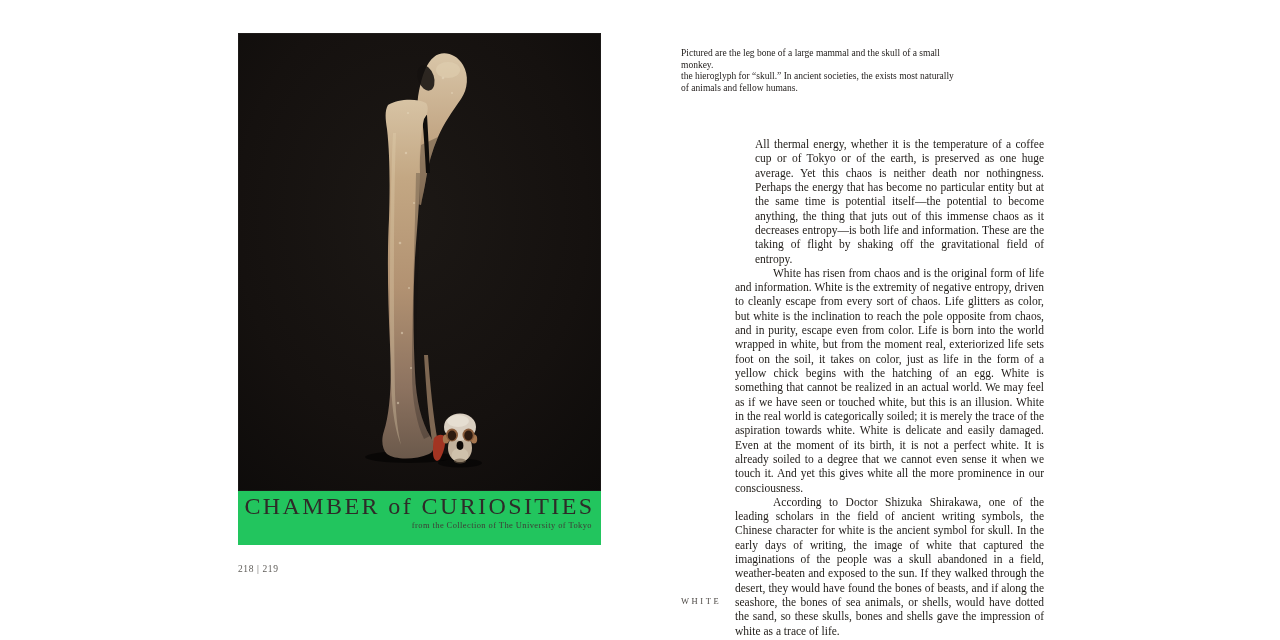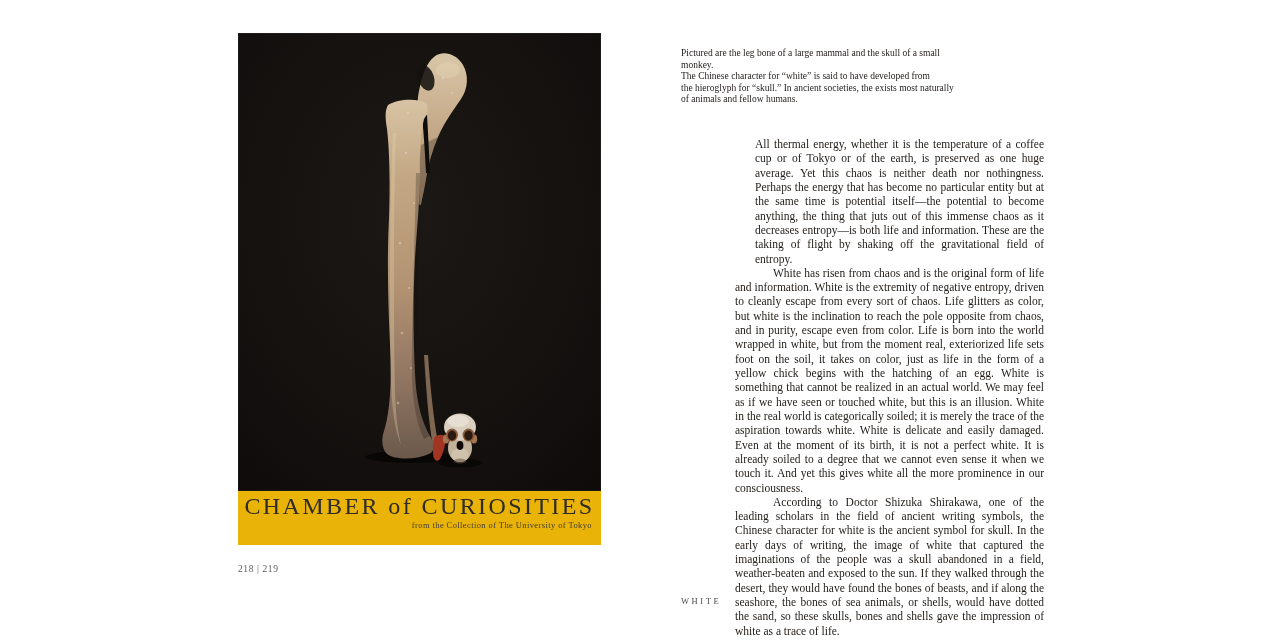--- a/index.html
+++ b/index.html
@@ -9,21 +9,21 @@
     font-family:"Liberation Serif", serif; overflow:hidden;
   }
   
   .photo {
     position:absolute; left:238px; top:33px; width:363px; height:458px;
     background:#15110f;
   }
   .photo svg { display:block; }
   .plate {
     position:absolute; left:238px; top:491px; width:363px; height:54px;
-    background:#eab308;
+    background:#22c55e;
   }
   .plate-title {
     width:100%; text-align:center; padding-top:2px;
     font-size:24px; letter-spacing:2.4px; color:#2e2b28; white-space:nowrap;
     font-family:"Liberation Serif", serif;
   }
   .plate-subtitle {
     text-align:right; padding-right:9px; margin-top:0px;
     font-size:8.5px; letter-spacing:0.4px; color:#3f3b36;padding-left:21px;
   }
@@ -151,21 +151,20 @@
       <div class="plate-subtitle">from the Collection of The University of Tokyo</div>
     </div>
 
     <div class="folio-left">218 | 219</div>
   </div>
 
   <div>
 
     <div class="caption">
       <div>Pictured are the leg bone of a large mammal and the skull of a small monkey.</div>
-      <div>The Chinese character for “white” is said to have developed from</div>
       <div>the hieroglyph for “skull.” In ancient societies, the exists most naturally</div>
       <div>of animals and fellow humans.</div>
     </div>
 
     <div class="body-text">
       <p>All thermal energy, whether it is the temperature of a coffee cup or of Tokyo or of the earth, is preserved as one huge average. Yet this chaos is neither death nor nothingness. Perhaps the energy that has become no particular entity but at the same time is potential itself—the potential to become anything, the thing that juts out of this immense chaos as it decreases entropy—is both life and information. These are the taking of flight by shaking off the gravitational field of entropy.</p>
       <p>White has risen from chaos and is the original form of life and information. White is the extremity of negative entropy, driven to cleanly escape from every sort of chaos. Life glitters as color, but white is the inclination to reach the pole opposite from chaos, and in purity, escape even from color. Life is born into the world wrapped in white, but from the moment real, exteriorized life sets foot on the soil, it takes on color, just as life in the form of a yellow chick begins with the hatching of an egg. White is something that cannot be realized in an actual world. We may feel as if we have seen or touched white, but this is an illusion. White in the real world is categorically soiled; it is merely the trace of the aspiration towards white. White is delicate and easily damaged. Even at the moment of its birth, it is not a perfect white. It is already soiled to a degree that we cannot even sense it when we touch it. And yet this gives white all the more prominence in our consciousness.</p>
       <p>According to Doctor Shizuka Shirakawa, one of the leading scholars in the field of ancient writing symbols, the Chinese character for white is the ancient symbol for skull. In the early days of writing, the image of white that captured the imaginations of the people was a skull abandoned in a field, weather-beaten and exposed to the sun. If they walked through the desert, they would have found the bones of beasts, and if along the seashore, the bones of sea animals, or shells, would have dotted the sand, so these skulls, bones and shells gave the impression of white as a trace of life.</p>
       <p>White exists on the periphery of life. First, milk is white. Giving suck, for animals, is a vital activity, one that passes the life of a parent to its offspring. The whiteness of breast milk is a shared trait among human beings</p>
     </div>

